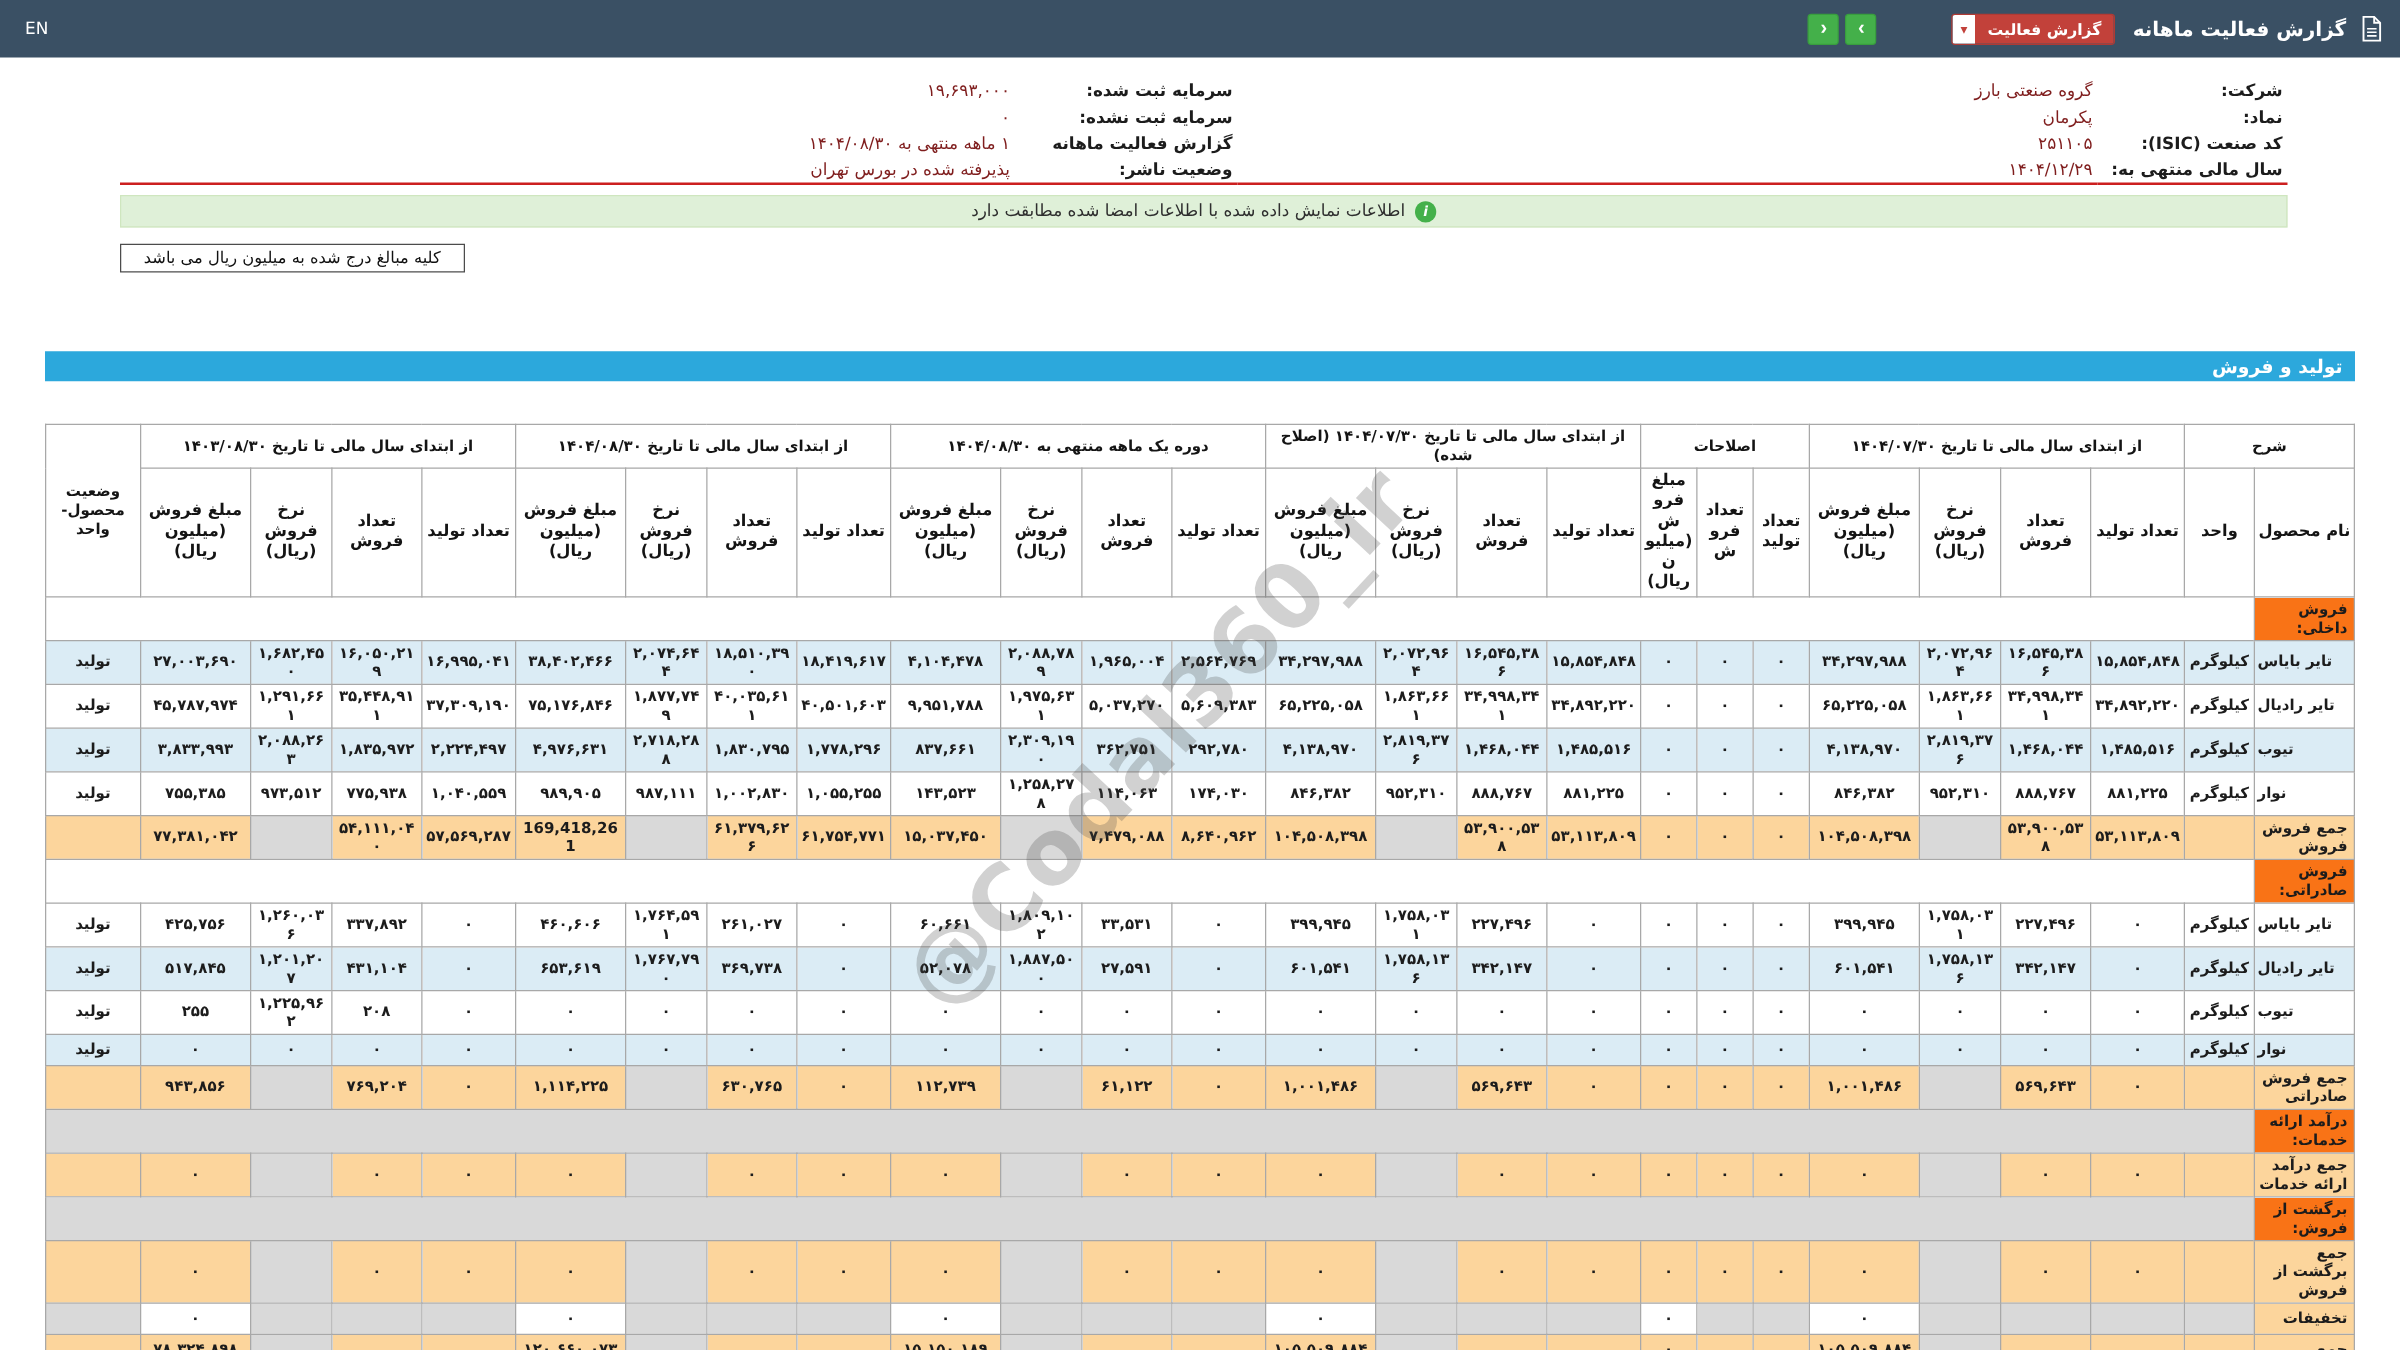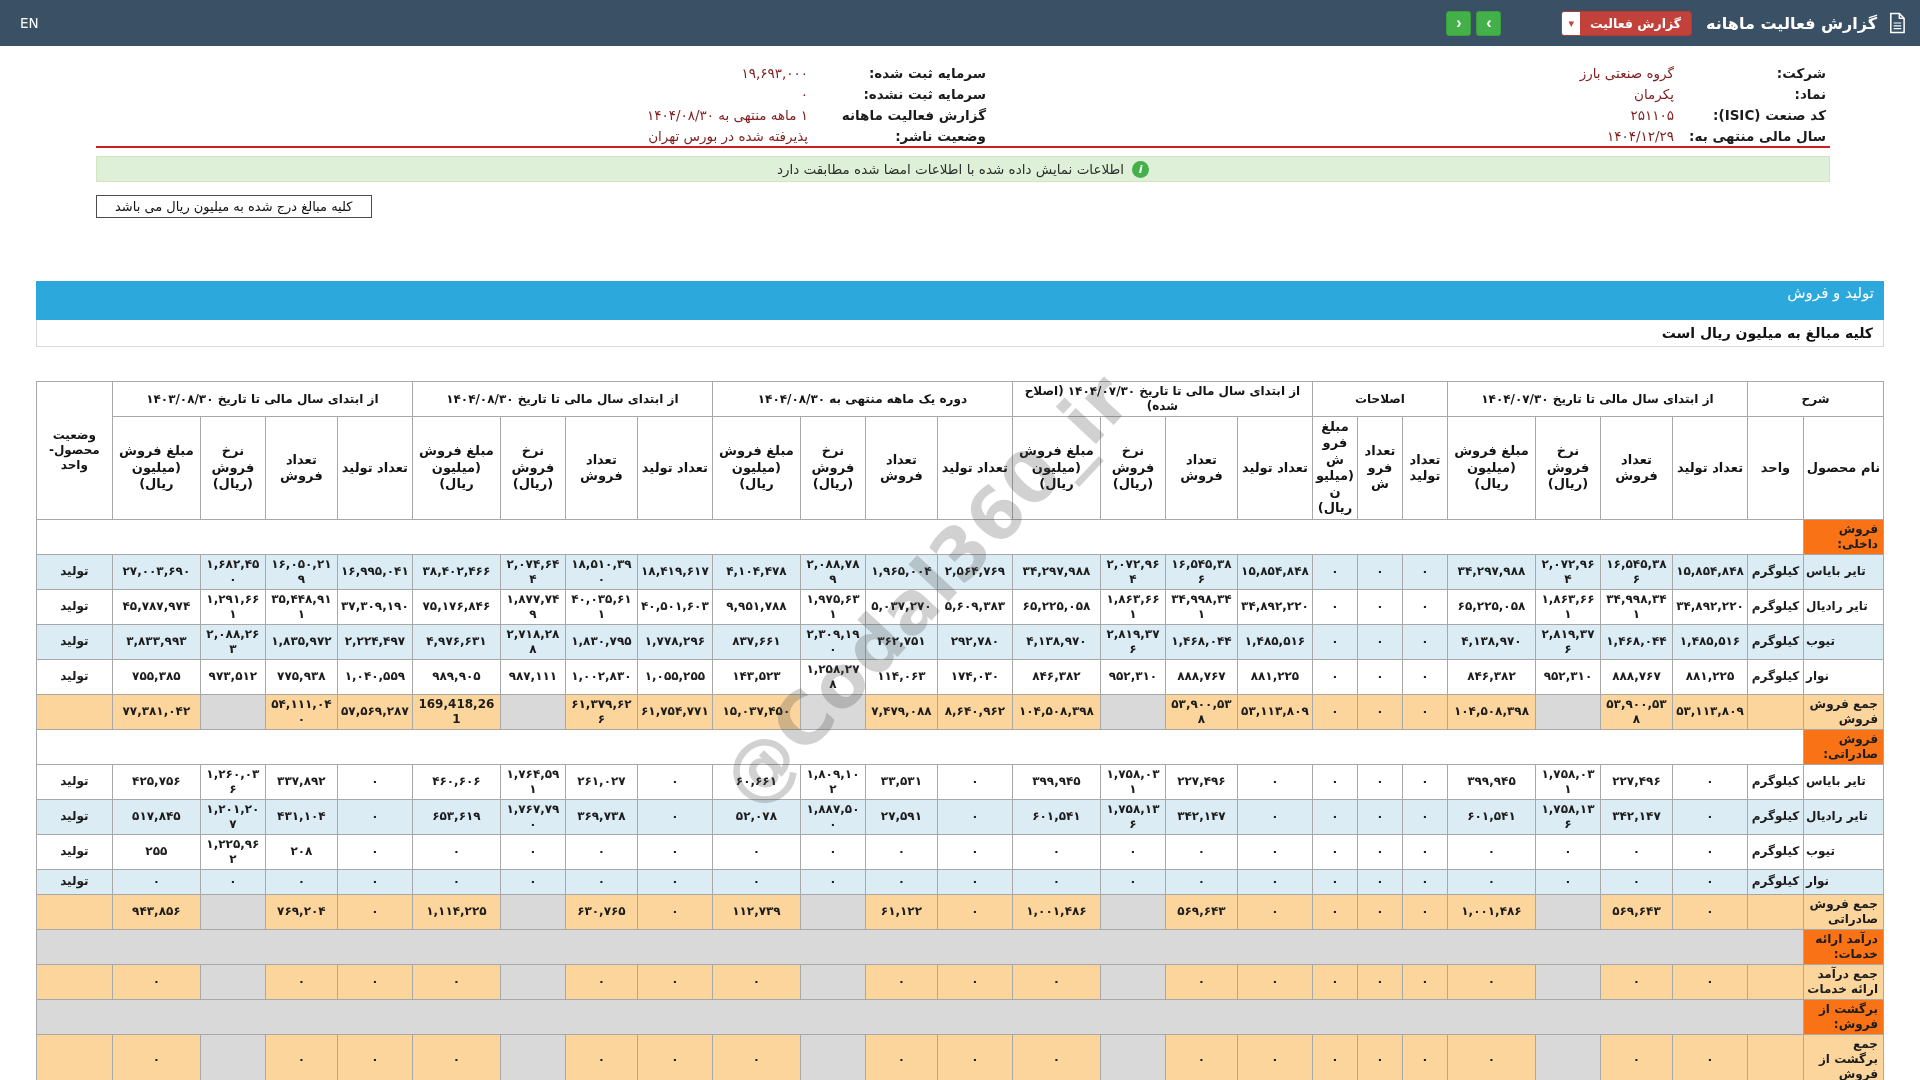--- a/index.html
+++ b/index.html
@@ -27,21 +27,21 @@
   .info .lbl{font-weight:bold;color:#1c1c1c}
   .info .val{color:#7f1d1d}
   .banner{margin-top:8px;background:#dff0d8;border:1px solid #cfe6bf;height:26px;display:flex;align-items:center;
           justify-content:center;gap:8px;font-size:13.5px;color:#2e2e2e}
   .binfo{width:17px;height:17px;border-radius:50%;background:#44b04a;color:#fff;font-size:11px;font-weight:bold;
          font-style:italic;display:flex;align-items:center;justify-content:center;flex:0 0 auto}
   .note-box{width:fit-content;border:1px solid #4c4c4c;padding:3px 18px;font-size:13px;color:#111;margin:13px auto 0 0}
 
   
   .content{margin:63px 36px 0 36px}
-  .secbar{background:#2ca8dc;color:#fff;font-weight:normal;font-size:15px;height:39px;line-height:24px;padding:0 10px}
+  .secbar{background:#2ca8dc;color:#fff;font-weight:bold;font-size:15px;height:24px;line-height:24px;padding:0 10px}
   .secnote{border:1px solid #d8d8d8;border-top:none;font-weight:bold;font-size:14px;padding:5px 10px;color:#111;background:#fff}
 
   .rpt{border-collapse:collapse;table-layout:fixed;width:100%}
   #t1{margin-top:34px}
   .rpt th,.rpt td{border:1px solid #a8a8a8;text-align:center;vertical-align:middle;padding:2px;line-height:1.25;
                   word-wrap:break-word;overflow:hidden}
   .rpt th{font-size:12px;font-weight:bold;color:#141414;background:#fff}
   .rpt th.sh{font-size:13px}
   .rpt td{font-size:12px;font-weight:bold;color:#1c1c1c;height:25px}
   tr.rb td{background:#dbecf5}
@@ -119,21 +119,20 @@
     </table>
     <div class="banner">
       <span class="binfo">i</span>
       <span>اطلاعات نمایش داده شده با اطلاعات امضا شده مطابقت دارد</span>
     </div>
     <div class="note-box">کلیه مبالغ درج شده به میلیون ریال می باشد</div>
   </div>
 
   <div class="content">
     <div class="secbar">تولید و فروش</div>
-    <div class="secnote">کلیه مبالغ به میلیون ریال است</div>
 
     <table id="t1" class="rpt">
         <colgroup>
           <col style="width: 80px;">
           <col style="width: 56px;">
           <col style="width: 75px;">
           <col style="width: 72px;">
           <col style="width: 65px;">
           <col style="width: 88px;">
           <col style="width: 45px;">

